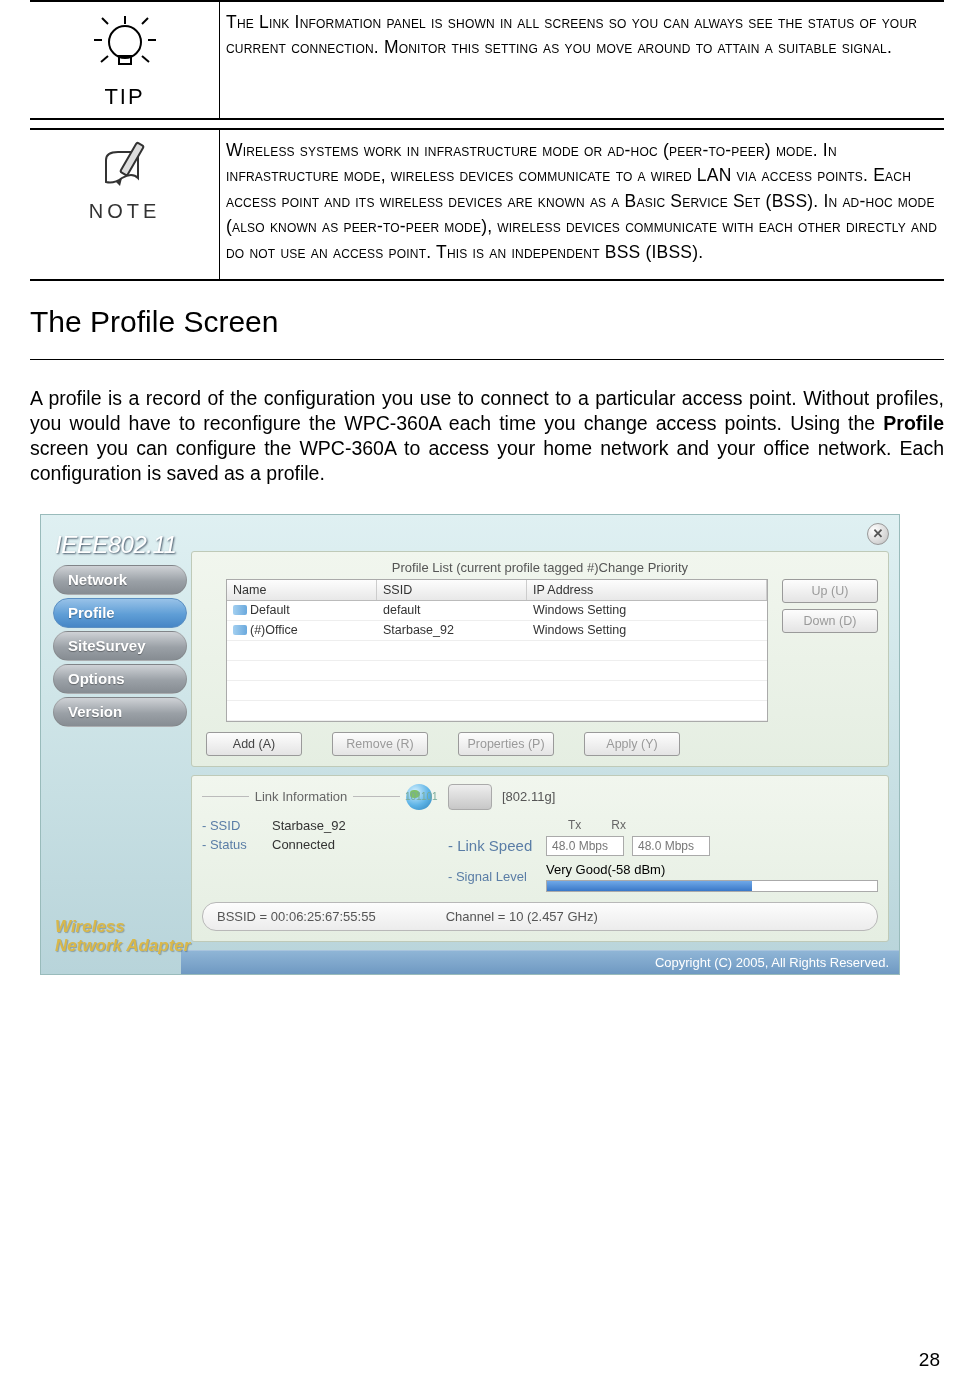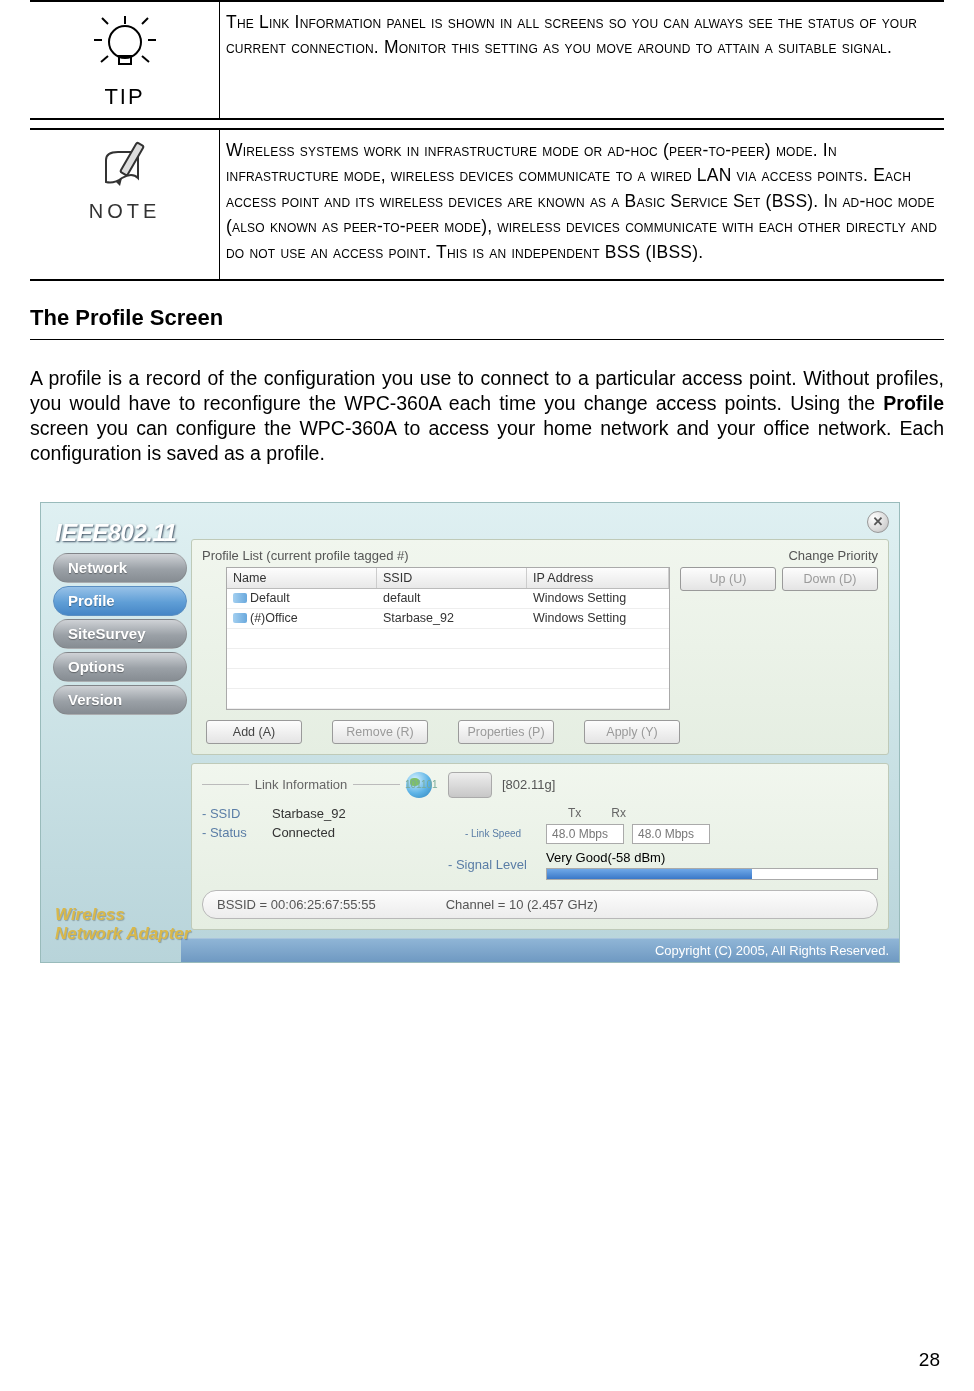--- a/index.html
+++ b/index.html
@@ -37,33 +37,33 @@
       flex: 1;
       padding: 8px 6px 14px 6px;
       font-size: 17.5px;
       line-height: 1.45;
       font-variant: small-caps;
       letter-spacing: 0.2px;
     }
     .bulb-svg { width: 70px; height: 70px; }
     .pencil-svg { width: 58px; height: 58px; }
     .section-title {
-      font-size: 22px;
-      font-weight: bold;
-      margin: 24px 0 8px 0;
+      font-size: 30px;
+      font-weight: normal;
+      margin: 24px 0 20px 0;
     }
     .title-underline {
       border-bottom: 1.5px solid #000;
       margin-bottom: 26px;
     }
     .body-para {
       font-size: 19.5px;
       line-height: 1.28;
       text-align: justify;
-      margin-bottom: 36px;
+      margin-bottom: 28px;
     }
     .body-para b { font-weight: bold; }
 
     
     .app-window {
       width: 860px;
       margin-left: 10px;
       background: linear-gradient(180deg, #dff0f2 0%, #cfe5e8 40%, #b8d4da 100%);
       border: 1px solid #9bb;
       position: relative;
@@ -82,21 +82,21 @@
       display: flex; align-items: center; justify-content: center;
       color: #555; font-size: 13px; font-weight: bold;
     }
     .sidebar {
       flex: 0 0 140px;
       padding: 6px 4px 0 2px;
       position: relative;
     }
     .logo-ieee {
       color: #fff;
-      font-weight: bold;
+      font-weight: normal;
       font-style: italic;
       font-size: 24px;
       letter-spacing: -0.5px;
       text-shadow: 1px 1px 2px #456;
       margin-bottom: 6px;
       padding-left: 2px;
     }
     .nav-btn {
       height: 30px;
       border-radius: 15px;
@@ -128,41 +128,41 @@
     }
     .panel {
       background: linear-gradient(180deg, #f1f6ee, #e5eee2);
       border: 1px solid #bfcab8;
       border-radius: 3px;
       padding: 8px 10px 10px 10px;
       margin-bottom: 8px;
     }
     .panel-header-row {
       display: flex;
-      justify-content: space-between;
+      justify-content: center;
       color: #555;
       font-size: 13px;
       margin-bottom: 4px;
     }
     .profile-flex { display: flex; gap: 10px; padding-left: 24px; }
     .profile-table {
       flex: 1;
       background: #fff;
       border: 1px solid #aaa;
     }
     .pt-head { display:flex; background: linear-gradient(180deg,#fdfdfd,#e8e8e8); border-bottom:1px solid #bbb; }
     .pt-head div { padding:3px 6px; border-right:1px solid #ccc; font-size:12.5px; color:#333; }
     .pt-row { display:flex; border-bottom:1px solid #eee; height:20px; }
     .pt-row div { padding:2px 6px; font-size:12.5px; color:#333; }
     .col-n { flex: 0 0 150px; }
     .col-s { flex: 0 0 150px; }
     .col-i { flex: 1; }
     .row-icon { display:inline-block; width:14px; height:10px; border-radius:2px;
       background: linear-gradient(90deg,#a3cff0,#6aa9dd); margin-right:3px; vertical-align:middle; }
-    .prio-col { flex: 0 0 100px; display:flex; flex-direction:row; gap:6px; align-items:flex-start; }
+    .prio-col { flex: 0 0 100px; display:flex; flex-direction:column; gap:6px; align-items:flex-end; }
     .winbtn {
       min-width: 96px;
       padding: 4px 8px;
       background: linear-gradient(180deg, #fdfdfd, #e4e4e4);
       border: 1px solid #9a9a9a;
       border-radius: 3px;
       font-size: 12.5px;
       color: #444;
       text-align: center;
     }
@@ -181,21 +181,21 @@
     .kv { display:flex; font-size:13px; margin:4px 0; }
     .kv .k { color:#5a7da6; width:70px; }
     .kv .v { color:#333; }
     .right-top { display:flex; align-items:center; gap:10px; margin-bottom:8px; }
     .nic-icon { width:44px; height:26px; background:linear-gradient(180deg,#eee,#c7c7c7);
       border:1px solid #aaa; border-radius:4px; position:relative; }
     .nic-icon:before { content:"101101"; position:absolute; left:-44px; top:6px; font-size:10px; color:#7a9; }
     .mode-label { color:#555; font-size:13px; }
     .txrx { display:flex; gap:30px; font-size:12px; color:#666; margin-left:120px; }
     .speed-row { display:flex; align-items:center; gap:8px; margin-top:4px; }
-    .speed-row .lbl { color:#5a7da6; font-size:10px; width:90px;text-align:center; }
+    .speed-row .lbl { color:#5a7da6; font-size:15px; width:90px; }
     .rate-box { width:78px; padding:2px 5px; background:#fff; border:1px solid #aaa; color:#777; font-size:12px; }
     .sig-row { display:flex; align-items:center; gap:8px; margin-top:6px; }
     .sig-row .lbl { color:#5a7da6; font-size:13px; width:90px; }
     .sig-bar-wrap { flex:1; }
     .sig-bar-bg { height:12px; background:#fff; border:1px solid #aaa; margin-top:3px; }
     .sig-bar-fill { height:100%; background: linear-gradient(180deg,#6fa8e8,#3a78c8); }
     .bottom-info {
       background: linear-gradient(180deg,#fdfdfd,#ececec);
       border:1px solid #b8b8b8;
       border-radius:14px;

